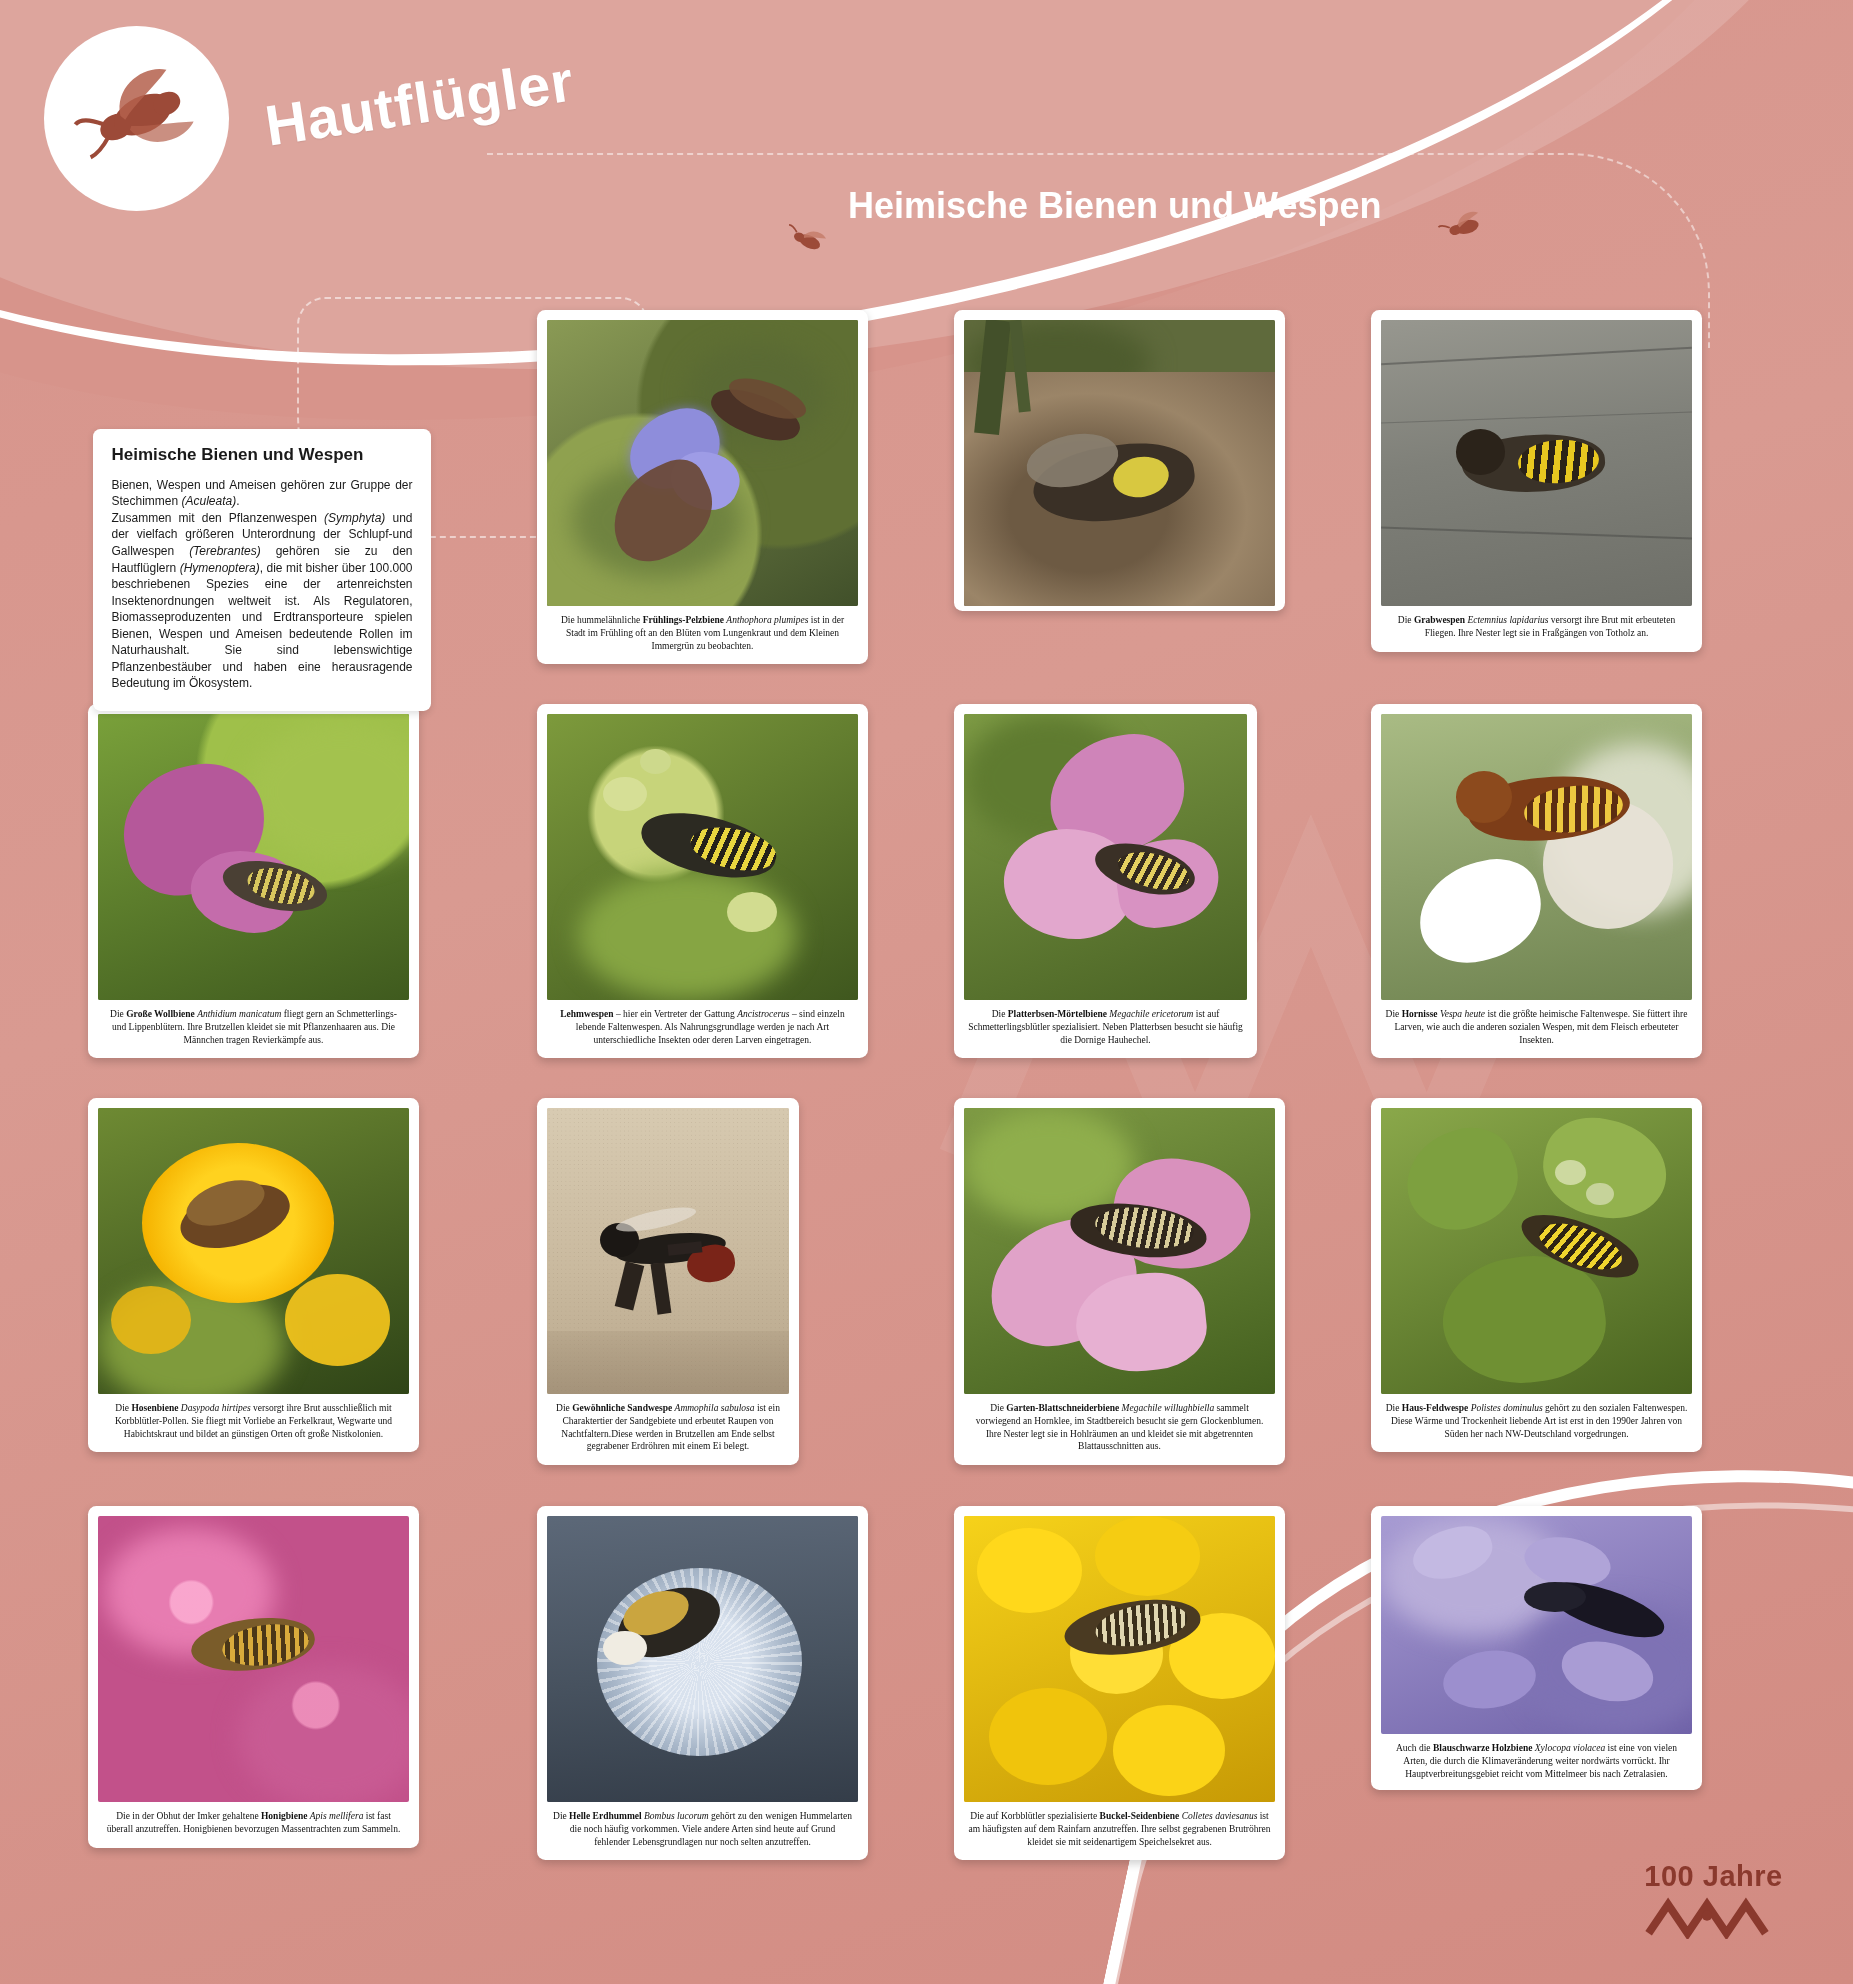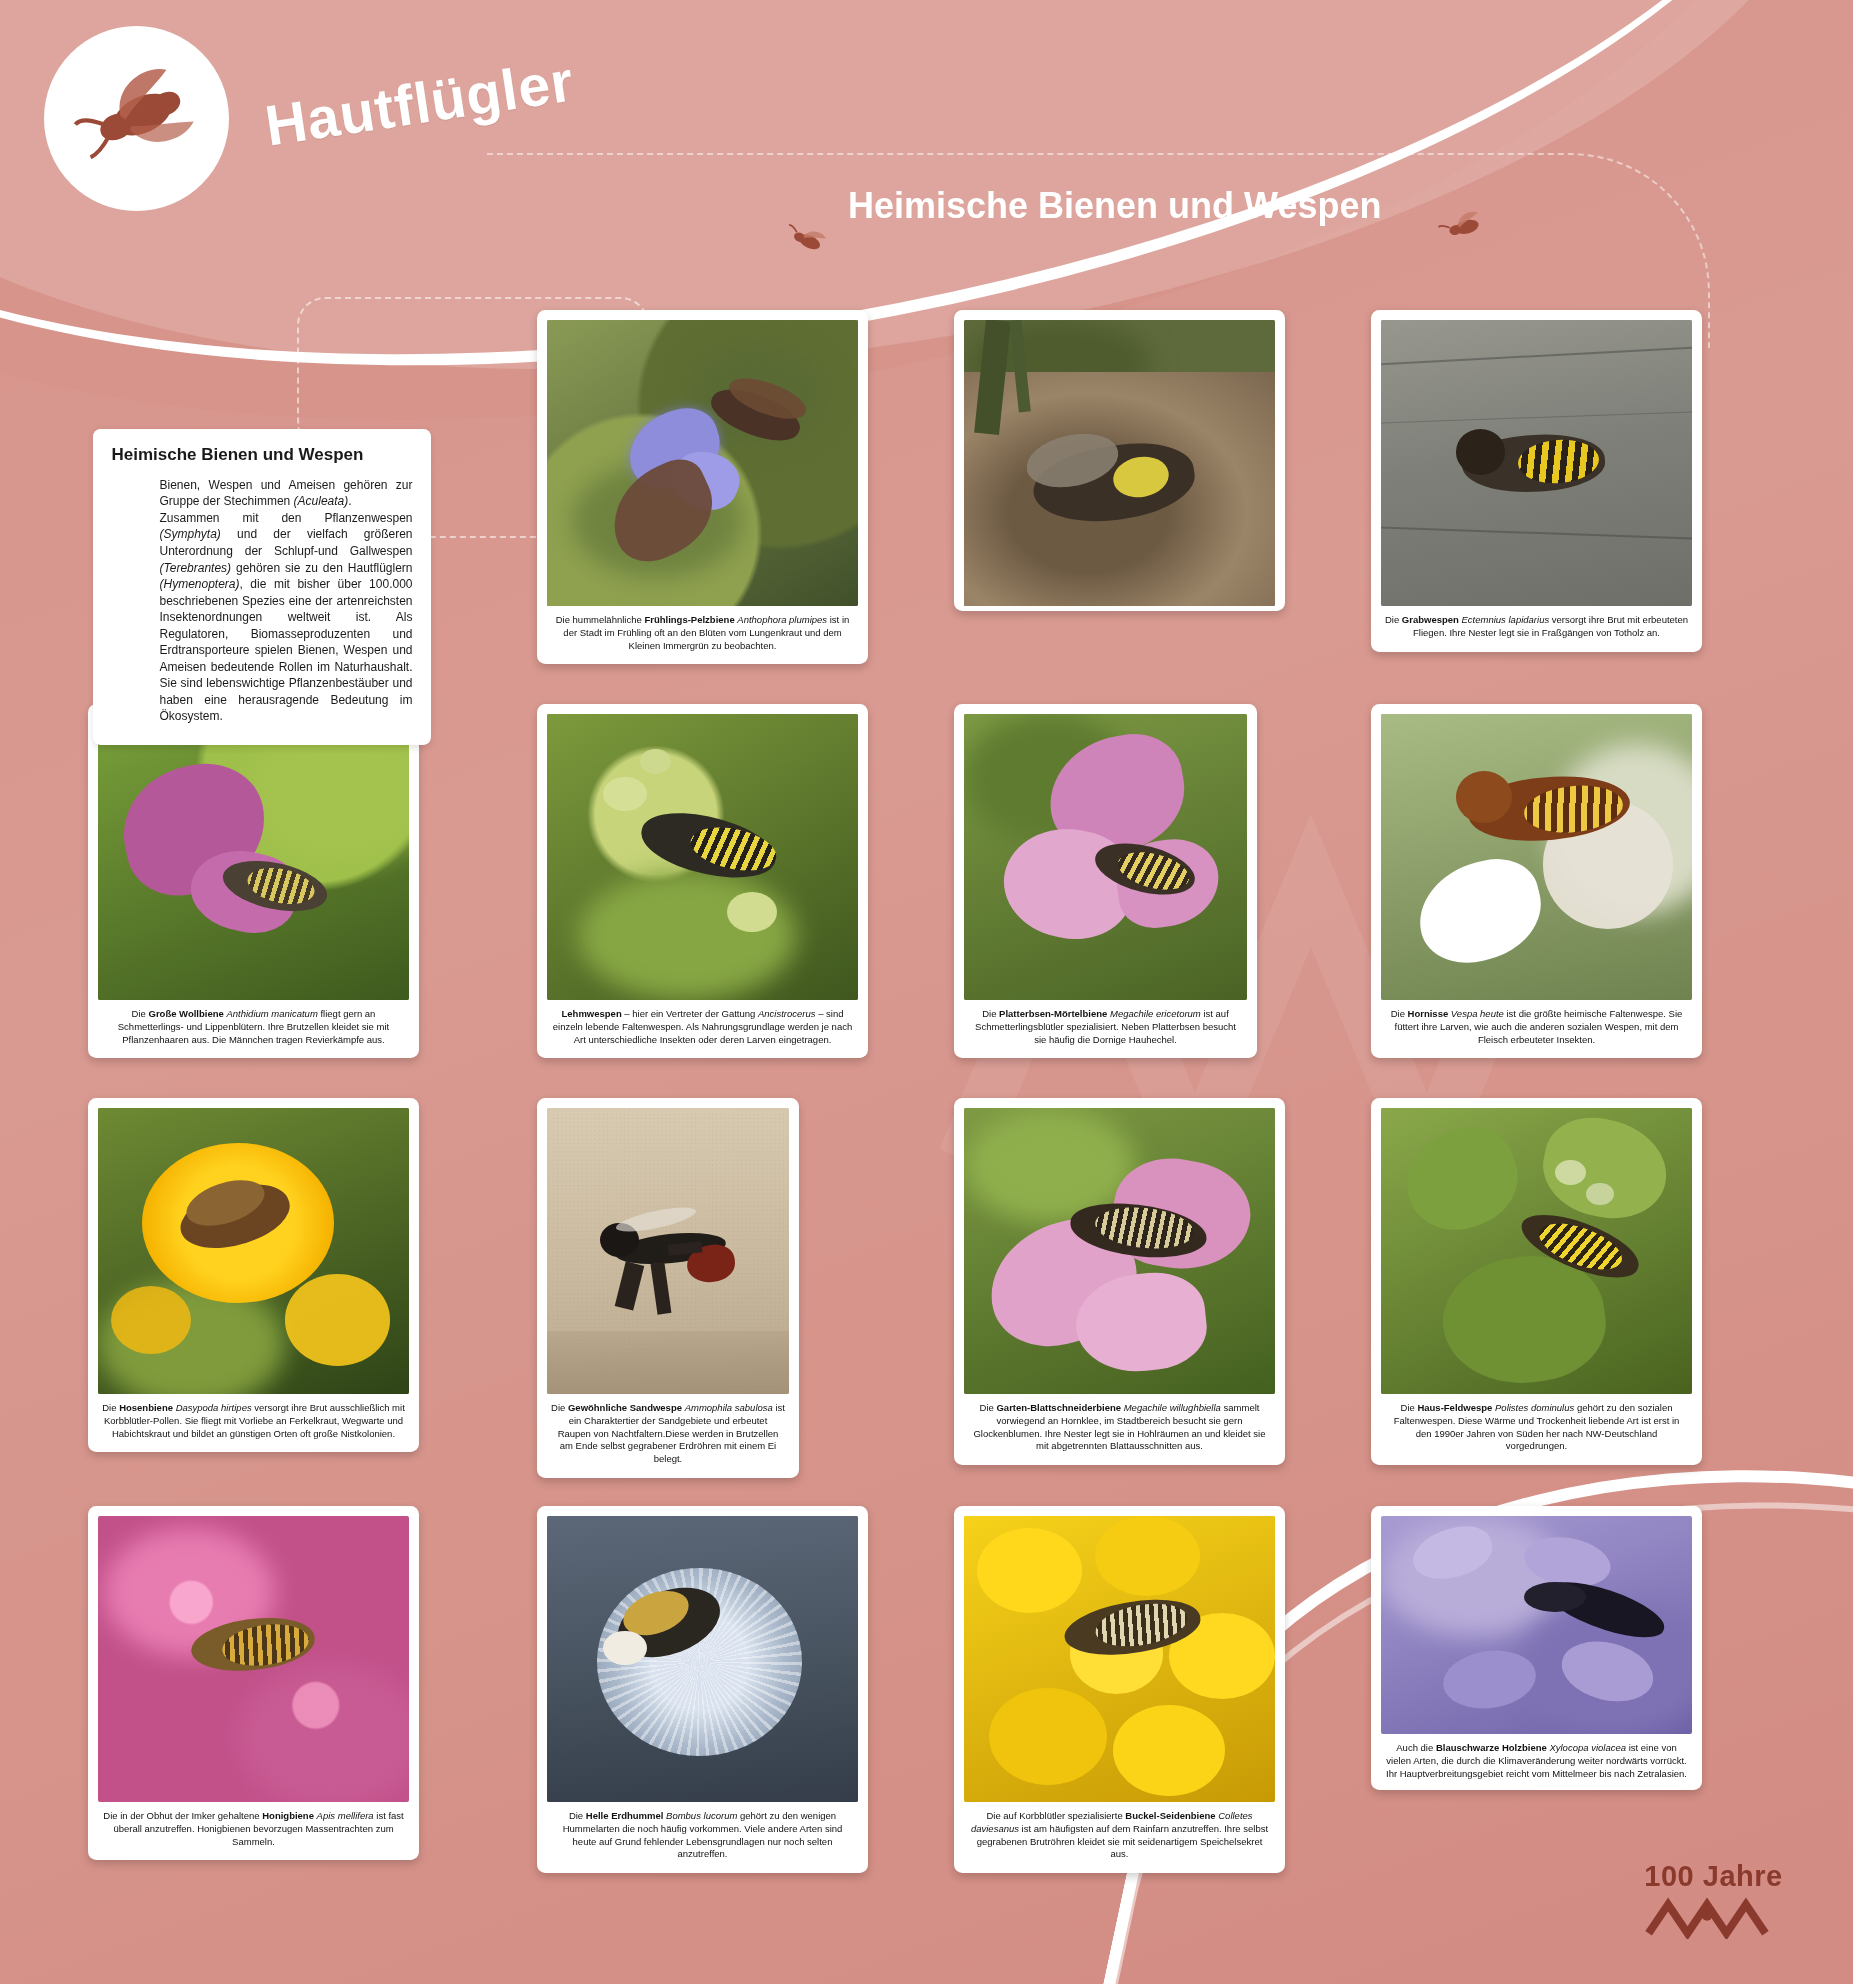--- a/index.html
+++ b/index.html
@@ -139,21 +139,20 @@
     font-size: 17px;
     font-weight: bold;
     color: #1a1a1a;
     margin-bottom: 12px;
   }
   .intro-card p {
     font-size: 12px;
     line-height: 1.38;
     color: #1a1a1a;
     text-align: justify;
-    margin-left: 48px;
   }
   .intro-card em { font-style: italic; }
   
   .card {
     position: absolute;
     background: #ffffff;
     border-radius: 8.3px;
     box-shadow: 0 3.2px 8.3px rgba(0,0,0,0.18);
     padding: 10.2px 10.2px 4.6px 10.2px;
     z-index: 7;
@@ -166,20 +165,21 @@
     border-radius: 1.9px;
     overflow: hidden;
     position: relative;
   }
   .card .caption {
     font-size: 9.5px;
     line-height: 1.34;
     color: #111;
     text-align: center;
     padding: 7.9px 3.7px 7.4px 3.7px;
+    font-family: Liberation Serif, serif;
   }
   .card .caption b { font-weight: bold; }
   .card .caption i { font-style: italic; }
   
   .footer-logo {
     position: absolute;
     right: 70px; bottom: 44px;
     text-align: center;
     z-index: 10;
     color: #8c3a2e;

